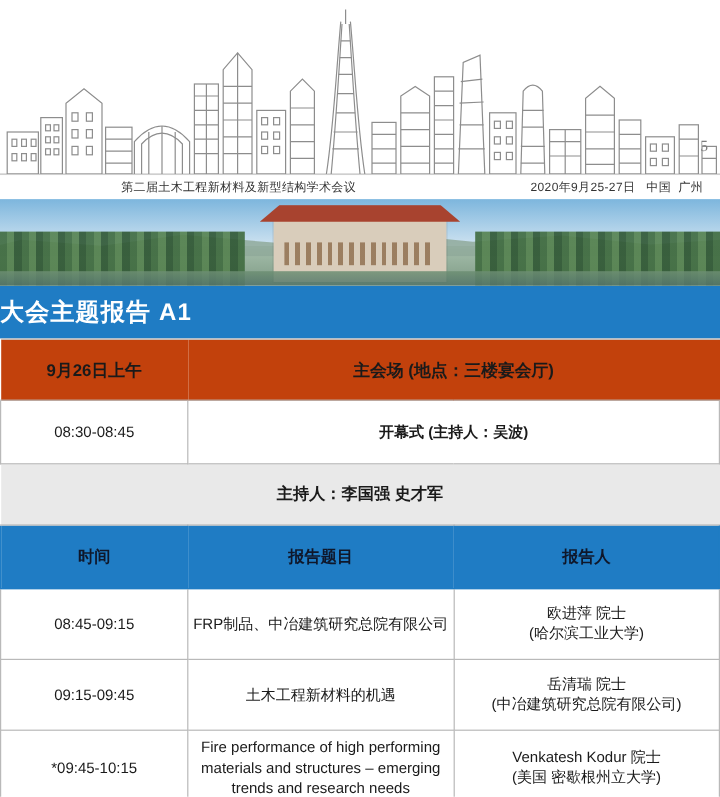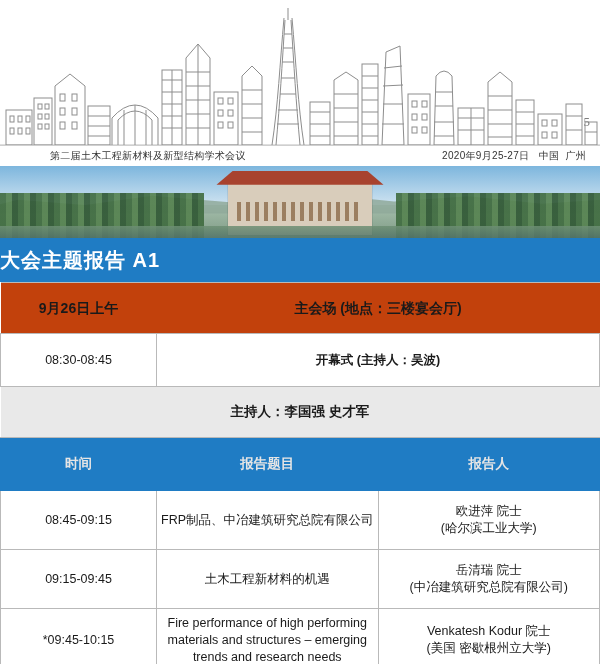--- a/index.html
+++ b/index.html
@@ -50,24 +50,25 @@
     height: 1px;
     background: #cfcfcf;
   }
 
   
   .meta-bar {
     display: flex;
     align-items: center;
     justify-content: space-between;
     height: 20px;
-    padding: 0 14px 0 50px;
+    padding: 0 14px 0 64px;
     background: #ffffff;
     font-size: 10px;
     color: #333333;
+    margin-left: 37px;
   }
   .meta-left { letter-spacing: .3px; }
   .meta-right { letter-spacing: .3px; white-space: pre; }
 
   
   .photo {
     position: relative;
     width: 600px;
     height: 72px;
     overflow: hidden;
@@ -180,21 +181,21 @@
   tr.chairs td {
     background: #e9e9e9;
     font-weight: bold;
     font-size: 13.5px;
     height: 38px;
     border-left: none;
     border-right: none;
   }
   tr.col-head td {
     background: #1f7cc4;
-    color: #e5e5e5;
+    color: #0f172a;
     font-weight: bold;
     font-size: 13.5px;
     height: 40px;
     border-color: #1f7cc4;
   }
   tr.col-head td.sep { border-left: 1px solid #ffffff; }
   td.topic { width: 285px; }
   td.speaker { font-size: 12px; }
   td.en-topic {
     font-size: 11.5px;

